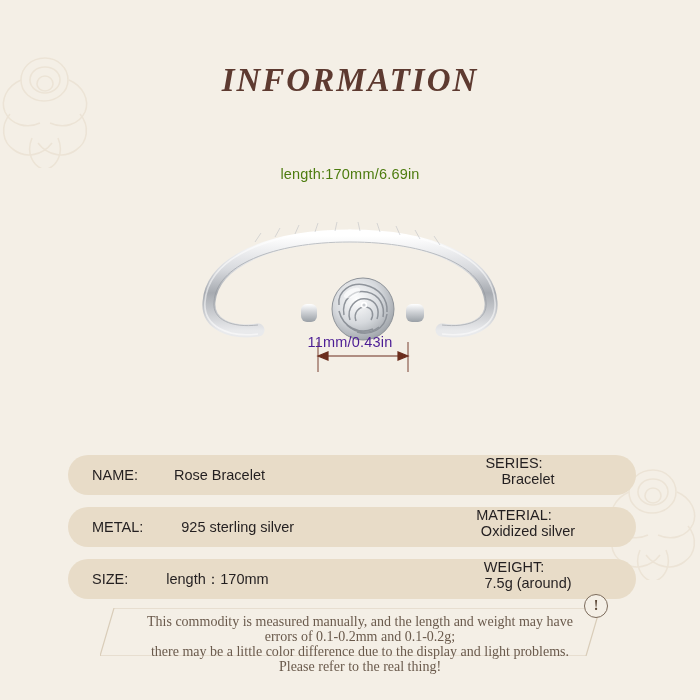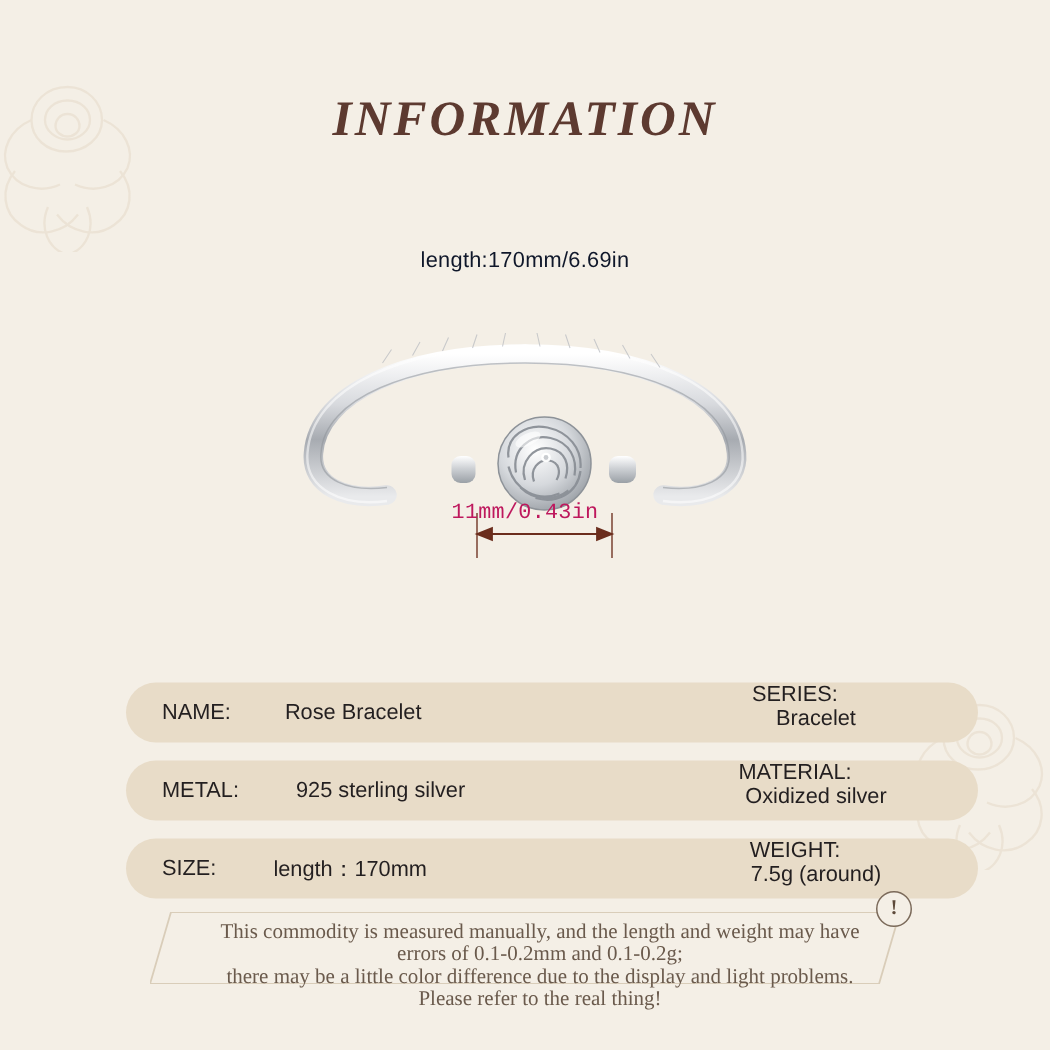--- a/index.html
+++ b/index.html
@@ -49,44 +49,43 @@
     width: 700px;
     height: 260px;
   }
   .len-label {
     position: absolute;
     top: 16px;
     left: 0;
     width: 700px;
     text-align: center;
     font-size: 14.5px;
-    color: #0f172a;
+    color: #4d7c0f;
     letter-spacing: 0.2px;
   }
   .clasp-label {
     position: absolute;
     top: 184px;
     left: 0;
     width: 700px;
     text-align: center;
     font-size: 14.5px;
-    color: #be185d;
+    color: #4c1d95;
     letter-spacing: 0.2px;
-    font-family: Liberation Mono, monospace;
   }
   .bracelet-svg {
     position: absolute;
     top: 34px;
     left: 0;
   }
 
   
   .specs {
     position: absolute;
-    left: 84px;
+    left: 68px;
     top: 455px;
     width: 568px;
   }
   .spec-row {
     display: flex;
     height: 40px;
     margin-bottom: 12px;
   }
   .spec-cell {
     background: #e8dcc8;

